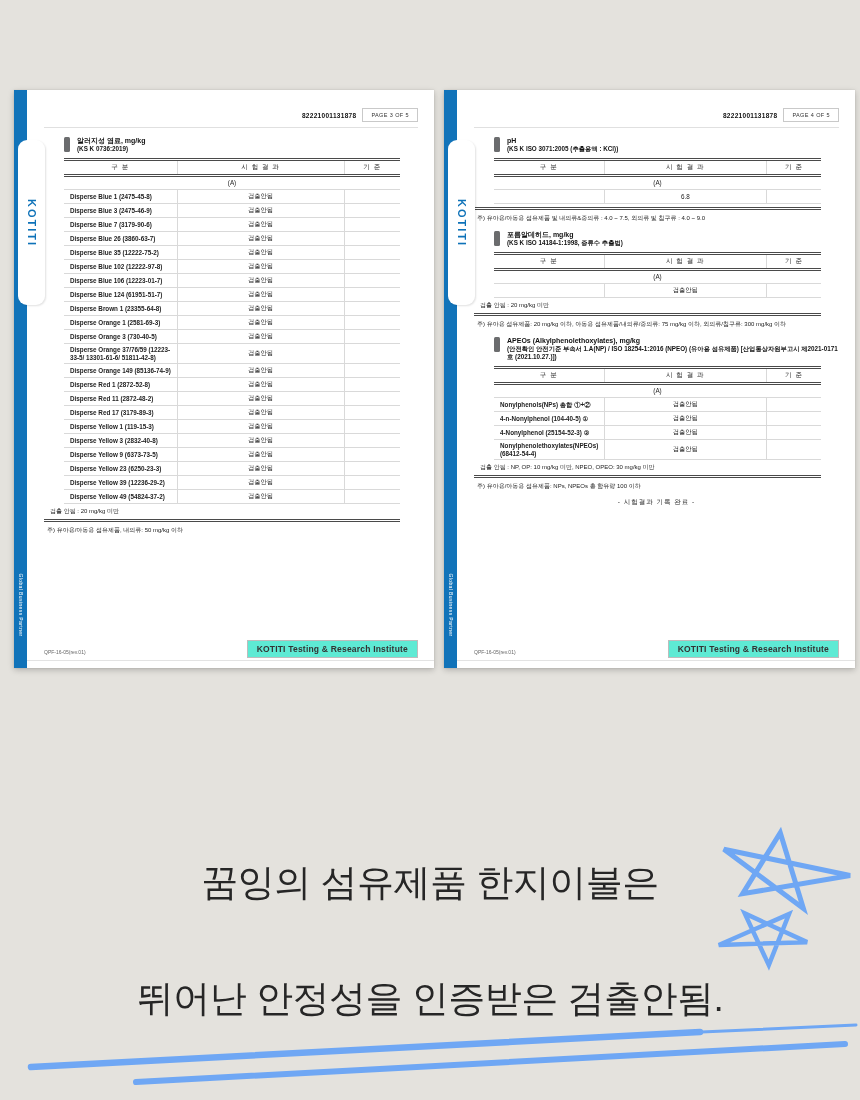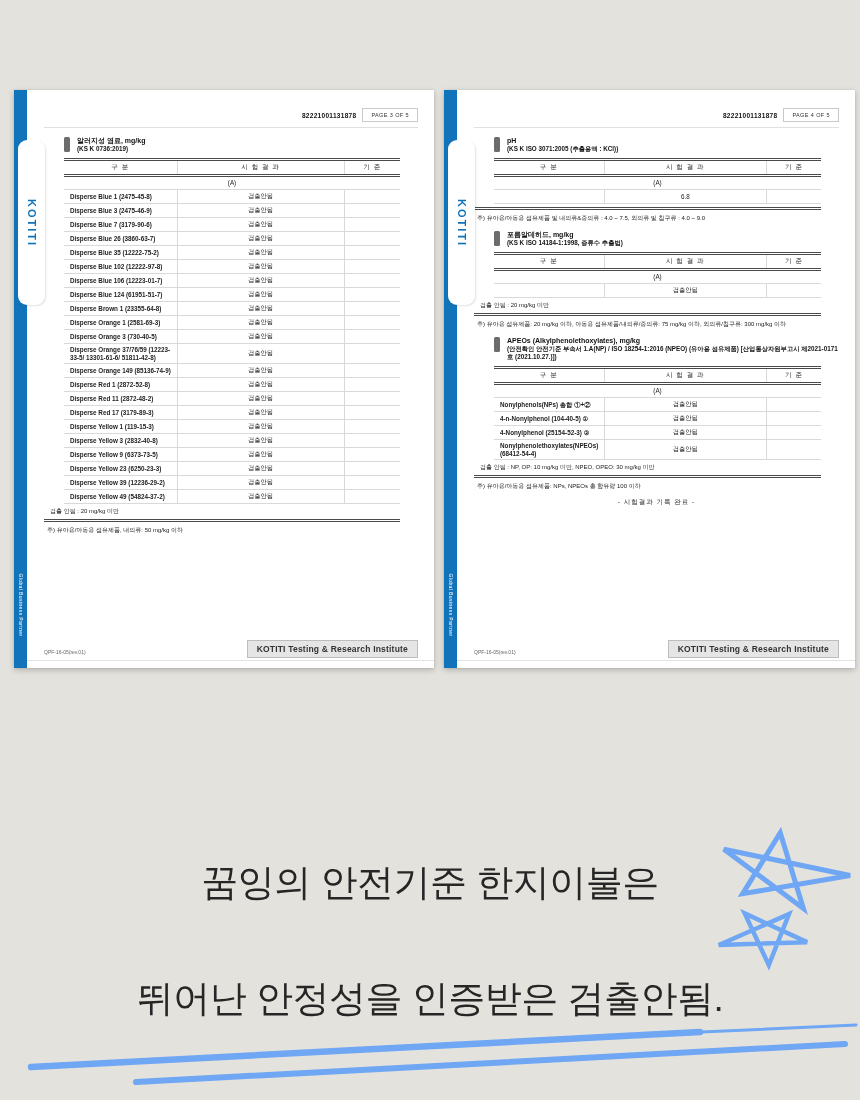--- a/index.html
+++ b/index.html
@@ -93,21 +93,21 @@
   .rule-heavy { margin:3px 18px 0 0; border-top:3px double #4a4a4a; }
   .note { margin:4px 18px 0 3px; font-size:6px; color:#222; line-height:8px; }
   .end-note { margin-top:8px; text-align:center; font-size:6.5px; color:#222; letter-spacing:1px; }
 
   .doc-footer {
     position:absolute; left:30px; right:16px; bottom:10px;
     display:flex; justify-content:space-between; align-items:flex-end;
   }
   .footer-code { font-size:5px; color:#666; margin-bottom:3px; }
   .footer-org {
-    border:1px solid #bdbdbd; background:#e5e5e5;
+    border:1px solid #bdbdbd; background:#5eead4;
     font-size:8.5px; font-weight:bold; color:#333; padding:3px 9px;
     letter-spacing:.2px;
   }
   .footer-line { position:absolute; left:13px; right:0; bottom:7px; border-top:1px solid #e3e3e3; }
 
   
   .caption {
     position:absolute; left:0; width:860px; text-align:center;
     font-size:37px; color:#262626; letter-spacing:-.5px; white-space:nowrap;
   }
@@ -417,21 +417,21 @@
     </div>
   </div>
 
   <div class="footer-line"></div>
   <div class="doc-footer">
     <span class="footer-code">QPF-16-05(rev.01)</span>
     <span class="footer-org">KOTITI Testing &amp; Research Institute</span>
   </div>
 </div>
 
-<div class="caption caption1">꿈잉의 안전기준 한지이불은</div>
+<div class="caption caption1">꿈잉의 섬유제품 한지이불은</div>
 <div class="caption caption2">뛰어난 안정성을 인증받은 검출안됨.</div>
 
 <svg class="stars-svg" width="160" height="152" viewBox="0 0 160 152">
   <g stroke="#6fa7f4" fill="none" stroke-linecap="round" stroke-linejoin="miter">
     <path stroke-width="5" d="M 76.4 11.4 L 107.3 84.3 L 22.0 33.7 L 150.3 46.7 L 45.4 76.0 Z" transform="rotate(6 85 48)"></path>
     <path stroke-width="4.5" d="M 66.9 143.5 L 46.5 90.2 L 106.7 123.2 L 18.4 119.9 L 90.6 94.0 Z" transform="rotate(-4 63 116)"></path>
   </g>
 </svg>
 
 <svg class="underline-svg" width="860" height="88" viewBox="0 0 860 88">

